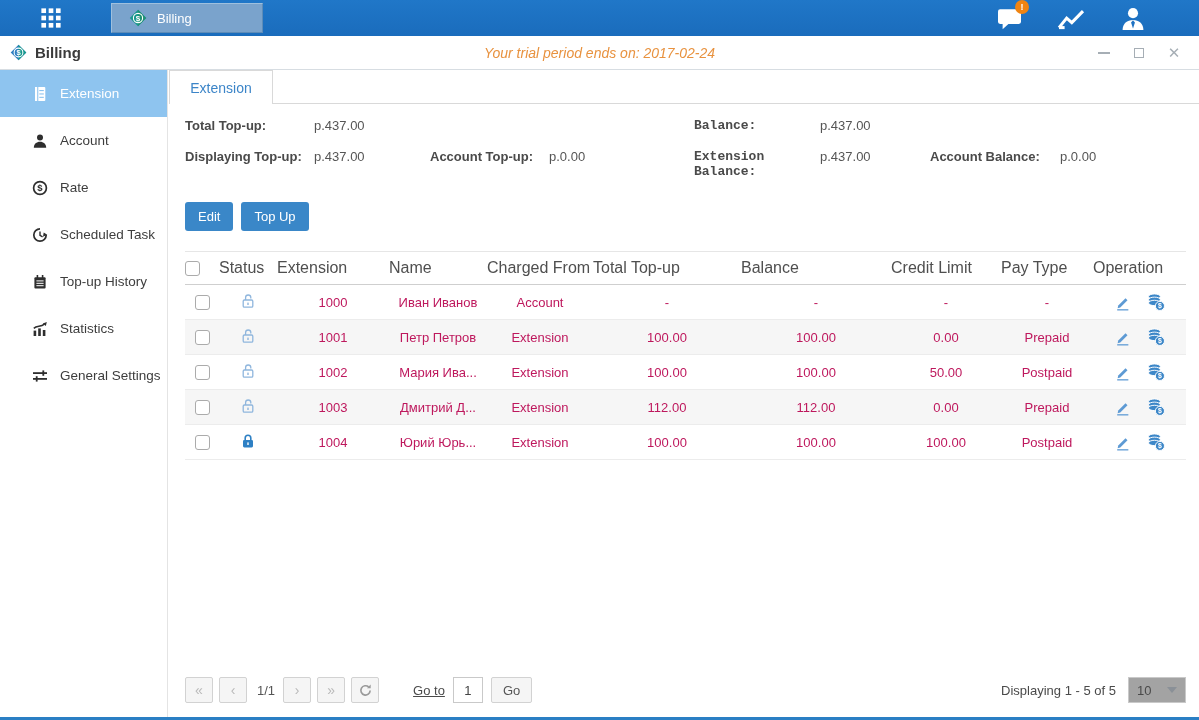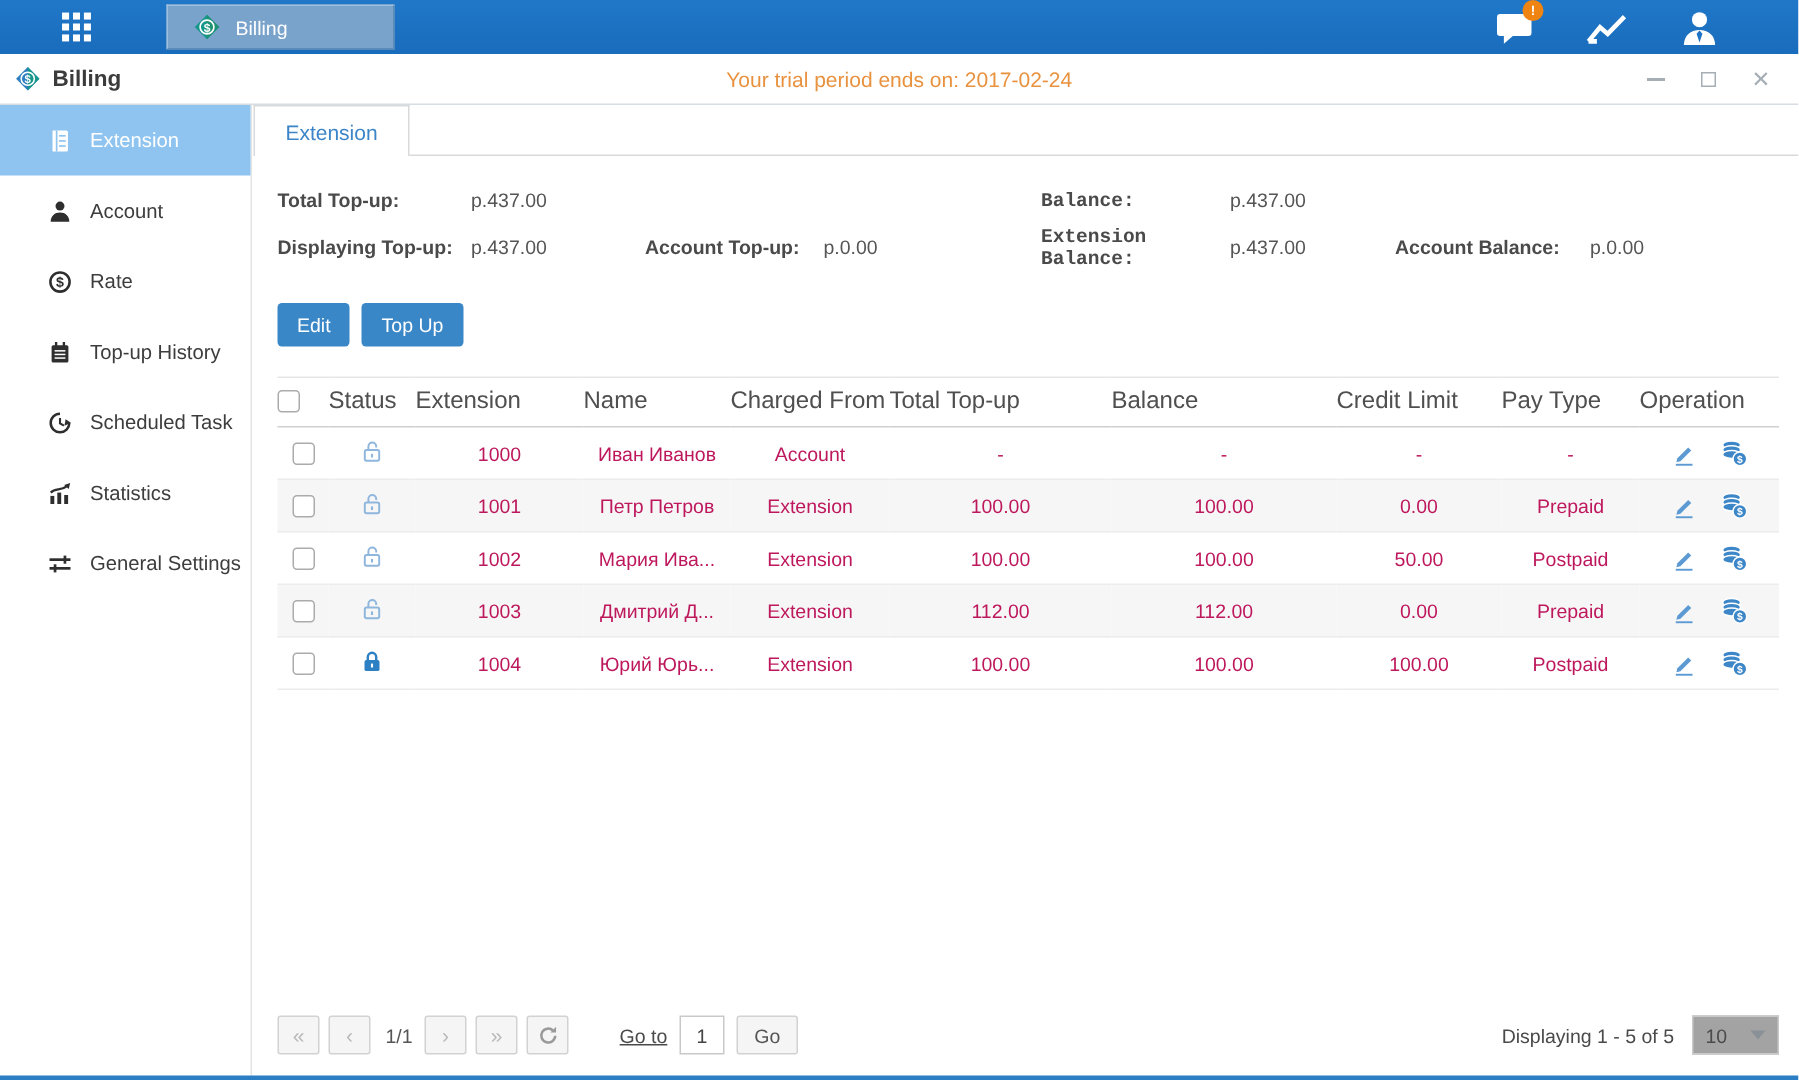--- a/index.html
+++ b/index.html
@@ -12,21 +12,21 @@
   .apps-grid { margin-left:31px; width:40px; height:36px; display:flex; align-items:center; justify-content:center; cursor:pointer; }
   .task-tab { margin-left:40px; height:30px; margin-top:0; background:#7aa3cc; border:1px solid #9ec0de; border-bottom-color:#5d8cb8; border-right-color:#5d8cb8; display:flex; align-items:center; padding:0 16px; min-width:152px; cursor:pointer; }
   .task-tab .lbl { color:#fff; font-size:13px; margin-left:9px; }
   .topbar-right { margin-left:auto; display:flex; align-items:center; gap:34px; margin-right:52px; }
   .tb-icon { position:relative; width:28px; height:26px; display:flex; align-items:center; justify-content:center; cursor:pointer; }
   .badge { position:absolute; top:-5px; right:-6px; width:14px; height:14px; background:#ef8412; border-radius:50%; color:#fff; font-size:9px; font-weight:bold; display:flex; align-items:center; justify-content:center; }
 
   
   .titlebar { height:34px; background:#fff; border-bottom:1px solid #d7dde2; display:flex; align-items:center; position:relative; flex:0 0 auto; }
   .win-title { display:flex; align-items:center; gap:7px; margin-left:9px; font-size:15px; font-weight:bold; color:#3b3b3b; }
-  .trial { position:absolute; left:0; right:0; text-align:center; color:#e8923f; font-size:14px; }
+  .trial { position:absolute; left:0; right:0; text-align:center; color:#e8923f; font-size:14px;font-style:italic; }
   .win-controls { margin-left:auto; display:flex; align-items:center; gap:21px; margin-right:18px; z-index:2; }
   .wc { color:#a6aeb5; cursor:pointer; display:flex; align-items:center; justify-content:center; width:14px; height:14px; }
   .wc-min i { display:block; width:12px; height:2px; background:#a6aeb5; }
   .wc-max i { display:block; width:10px; height:10px; border:1.5px solid #a6aeb5; }
   .wc-close { font-size:15px; }
 
   
   .layout { flex:1; display:flex; min-height:0; }
   .sidebar { width:168px; background:#fff; border-right:1px solid #e4e4e4; flex:0 0 auto; }
   .side-item { height:47px; display:flex; align-items:center; padding-left:31px; gap:12px; color:#3d3d3d; cursor:pointer; font-size:13.5px; }
@@ -36,21 +36,21 @@
 
   .content { flex:1; display:flex; flex-direction:column; min-width:0; position:relative; }
 
   
   .tabstrip { height:34px; display:flex; align-items:flex-end; flex:0 0 auto; }
   .tab { height:34px; min-width:104px; background:#fff; border:1px solid #d9d9d9; border-bottom:none; display:flex; align-items:center; justify-content:center; color:#3c85c8; font-size:14px; cursor:pointer; margin-left:1px; }
   .tabstrip .strip-rest { flex:1; height:34px; border-bottom:1px solid #d9d9d9; }
 
   
   .summary { padding:14px 0 2px 17px; }
-  .sum-row { display:flex; align-items:center; height:31px; }
+  .sum-row { display:flex; height:31px; }
   .sum-row b { color:#4a4a4a; }
   .w1 { width:129px; } .v1 { width:380px; }
   .w2 { width:129px; } .v2 { width:116px; } .w3 { width:119px; } .v3 { width:145px; }
   .w4 { width:126px;font-family:Liberation Mono, monospace; } .v4 { width:110px; } .w5 { width:130px; }
 
   
   .actions { padding:20px 0 0 17px; display:flex; gap:8px; }
   .btn-primary { background:#3a87c8; color:#fff; border:none; font-size:13px; padding:7px 13px; min-width:46px; border-radius:3px; cursor:pointer; font-family:inherit; }
 
   
@@ -183,39 +183,39 @@
           <svg width="16" height="16" viewBox="0 0 16 16">
               <circle cx="8" cy="8" r="6.4" fill="none" stroke="currentColor" stroke-width="1.7"></circle>
               <text x="8" y="11.4" text-anchor="middle" font-size="9.5" font-weight="bold" fill="currentColor" font-family="Liberation Sans, sans-serif">$</text>
             </svg>
         </span>
         <span>Rate</span>
       </div>
       <div class="side-item">
         <span class="sicon">
           <svg width="16" height="16" viewBox="0 0 16 16">
+              <path d="M8 1.8 A6.2 6.2 0 1 0 14.2 8" fill="none" stroke="currentColor" stroke-width="1.7"></path>
+              <path d="M14.9 8.6 L12.2 5.4 L10.2 9.2 Z" fill="currentColor" transform="rotate(-18 12.5 7)"></path>
+              <path d="M8 4.6 V8.3 L10.6 9.8" fill="none" stroke="currentColor" stroke-width="1.4"></path>
+            </svg>
+        </span>
+        <span>Scheduled Task</span>
+      </div>
+      <div class="side-item">
+        <span class="sicon">
+          <svg width="16" height="16" viewBox="0 0 16 16">
               <rect x="2.4" y="3.2" width="11.2" height="11.4" rx="1" fill="currentColor"></rect>
               <rect x="4.6" y="1" width="1.6" height="3.4" fill="currentColor"></rect>
               <rect x="9.8" y="1" width="1.6" height="3.4" fill="currentColor"></rect>
               <rect x="4.4" y="6.4" width="7.2" height="1" fill="#fff"></rect>
               <rect x="4.4" y="8.8" width="7.2" height="1" fill="#fff"></rect>
               <rect x="4.4" y="11.2" width="7.2" height="1" fill="#fff"></rect>
             </svg>
         </span>
         <span>Top-up History</span>
-      </div>
-      <div class="side-item">
-        <span class="sicon">
-          <svg width="16" height="16" viewBox="0 0 16 16">
-              <path d="M8 1.8 A6.2 6.2 0 1 0 14.2 8" fill="none" stroke="currentColor" stroke-width="1.7"></path>
-              <path d="M14.9 8.6 L12.2 5.4 L10.2 9.2 Z" fill="currentColor" transform="rotate(-18 12.5 7)"></path>
-              <path d="M8 4.6 V8.3 L10.6 9.8" fill="none" stroke="currentColor" stroke-width="1.4"></path>
-            </svg>
-        </span>
-        <span>Scheduled Task</span>
       </div>
       <div class="side-item">
         <span class="sicon">
           <svg width="16" height="16" viewBox="0 0 16 16">
               <rect x="1.6" y="9.6" width="2.6" height="5.4" fill="currentColor"></rect>
               <rect x="6.2" y="7.4" width="2.6" height="7.6" fill="currentColor"></rect>
               <rect x="10.8" y="9" width="2.6" height="6" fill="currentColor"></rect>
               <path d="M1.8 7.4 C5 4.2 8.5 6.4 12.4 3.2" fill="none" stroke="currentColor" stroke-width="1.5"></path>
               <path d="M14.8 1 L13.8 5 L10.8 2.4 Z" fill="currentColor"></path>
             </svg>

